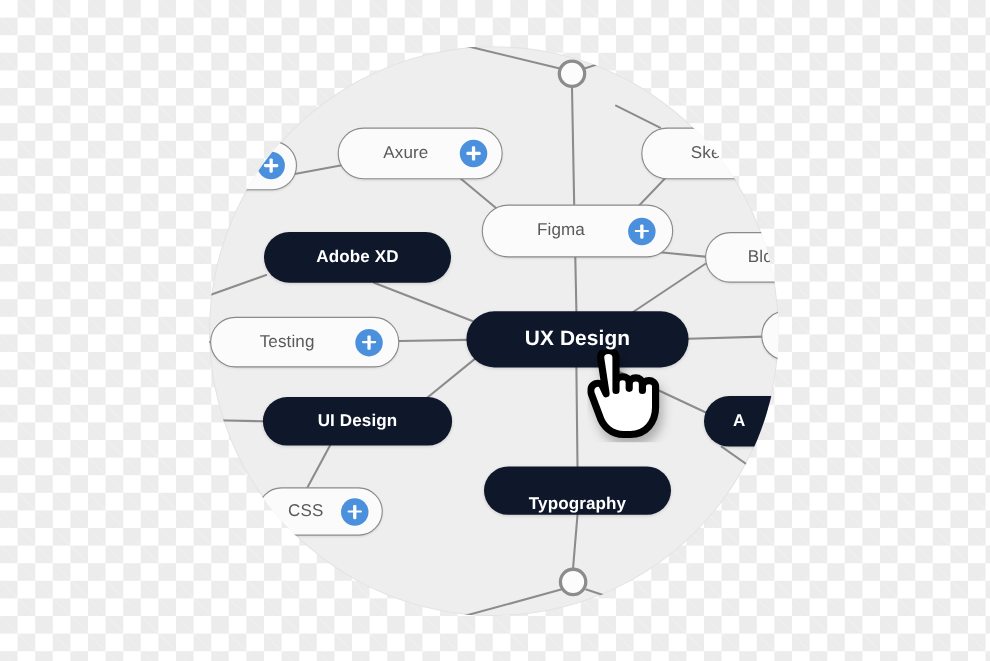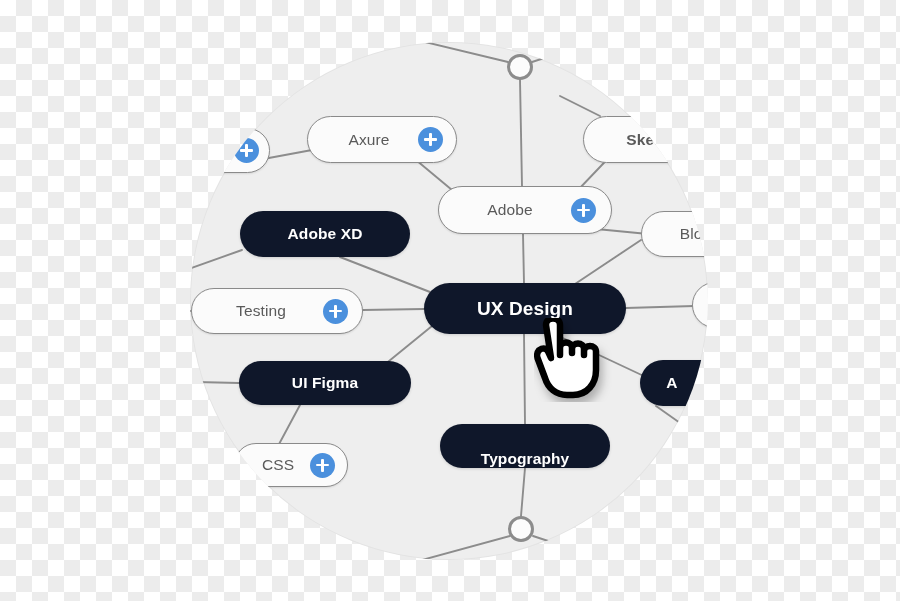--- a/index.html
+++ b/index.html
@@ -189,26 +189,26 @@
         <span class="label"></span>
         <span class="plus" style="right:10px;"></span>
       </div>
 
       <div class="node light" style="left:307px; top:116px; width:150px; height:47px;">
         <span class="label" style="margin-right:26px;">Axure</span>
         <span class="plus" style="right:13px;"></span>
       </div>
 
       <div class="node light" style="left:583px; top:116px; width:150px; height:47px;">
-        <span class="label" style="margin-right:12px;font-weight:bold;">Sketch</span>
+        <span class="label" style="margin-right:12px;">Sketch</span>
         <span class="plus" style="right:13px;"></span>
       </div>
 
       <div class="node light" style="left:438px; top:186px; width:174px; height:48px;">
-        <span class="label" style="margin-right:30px;">Adobe</span>
+        <span class="label" style="margin-right:30px;">Figma</span>
         <span class="plus" style="right:15px;"></span>
       </div>
 
       <div class="node blue" style="left:240px; top:211px; width:170px; height:46px;">
         <span class="label">Adobe XD</span>
       </div>
 
       <div class="node light" style="left:641px; top:211px; width:150px; height:46px;">
         <span class="label" style="margin-right:26px;">Blocks</span>
 
@@ -221,21 +221,21 @@
 
       <div class="node blue" style="left:424px; top:283px; width:202px; height:51px;">
         <span class="label" style="font-size:19px;">UX Design</span>
       </div>
 
       <div class="node light" style="left:692px; top:282px; width:150px; height:46px;">
         <span class="label"></span>
       </div>
 
       <div class="node blue" style="left:239px; top:361px; width:172px; height:44px;">
-        <span class="label">UI Figma</span>
+        <span class="label">UI Design</span>
       </div>
 
       <div class="node blue" style="left:640px; top:360px; width:150px; height:46px;">
         <span class="label" style="margin-right:86px;">A</span>
       </div>
 
       <div class="node blue" style="left:440px; top:424px; width:170px; height:44px;align-items:flex-end;">
         <span class="label">Typography</span>
       </div>
 

